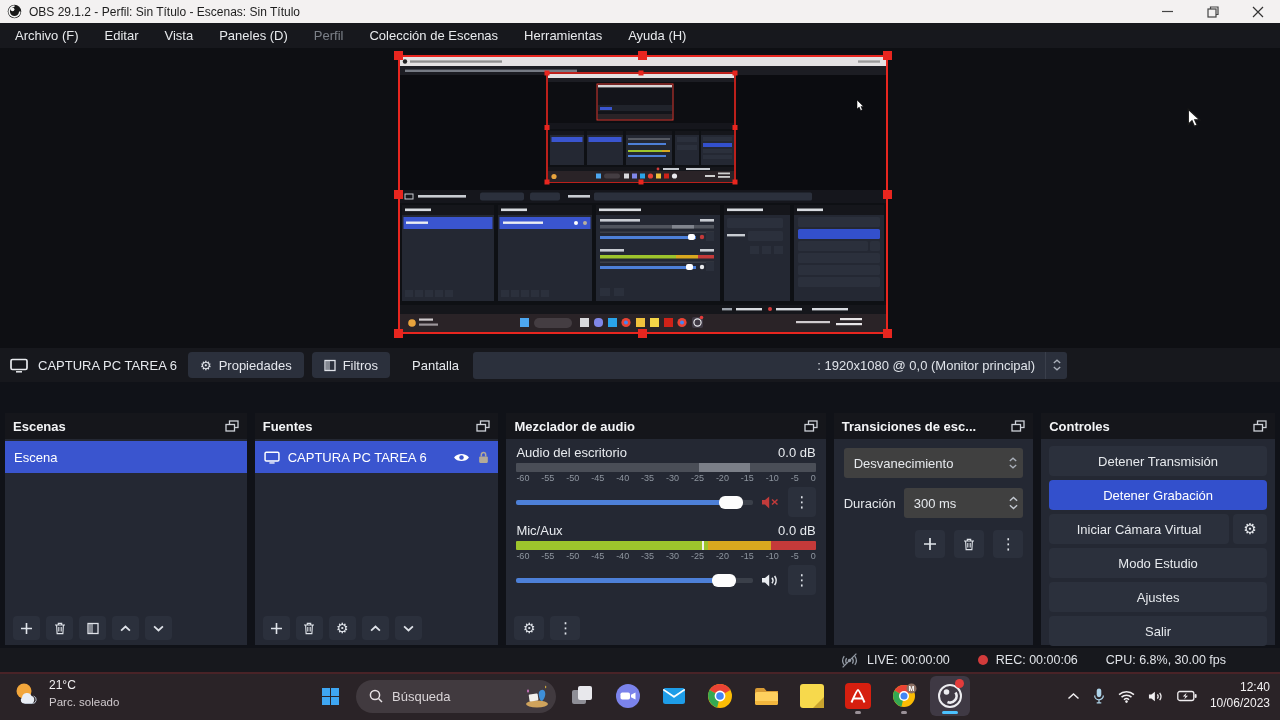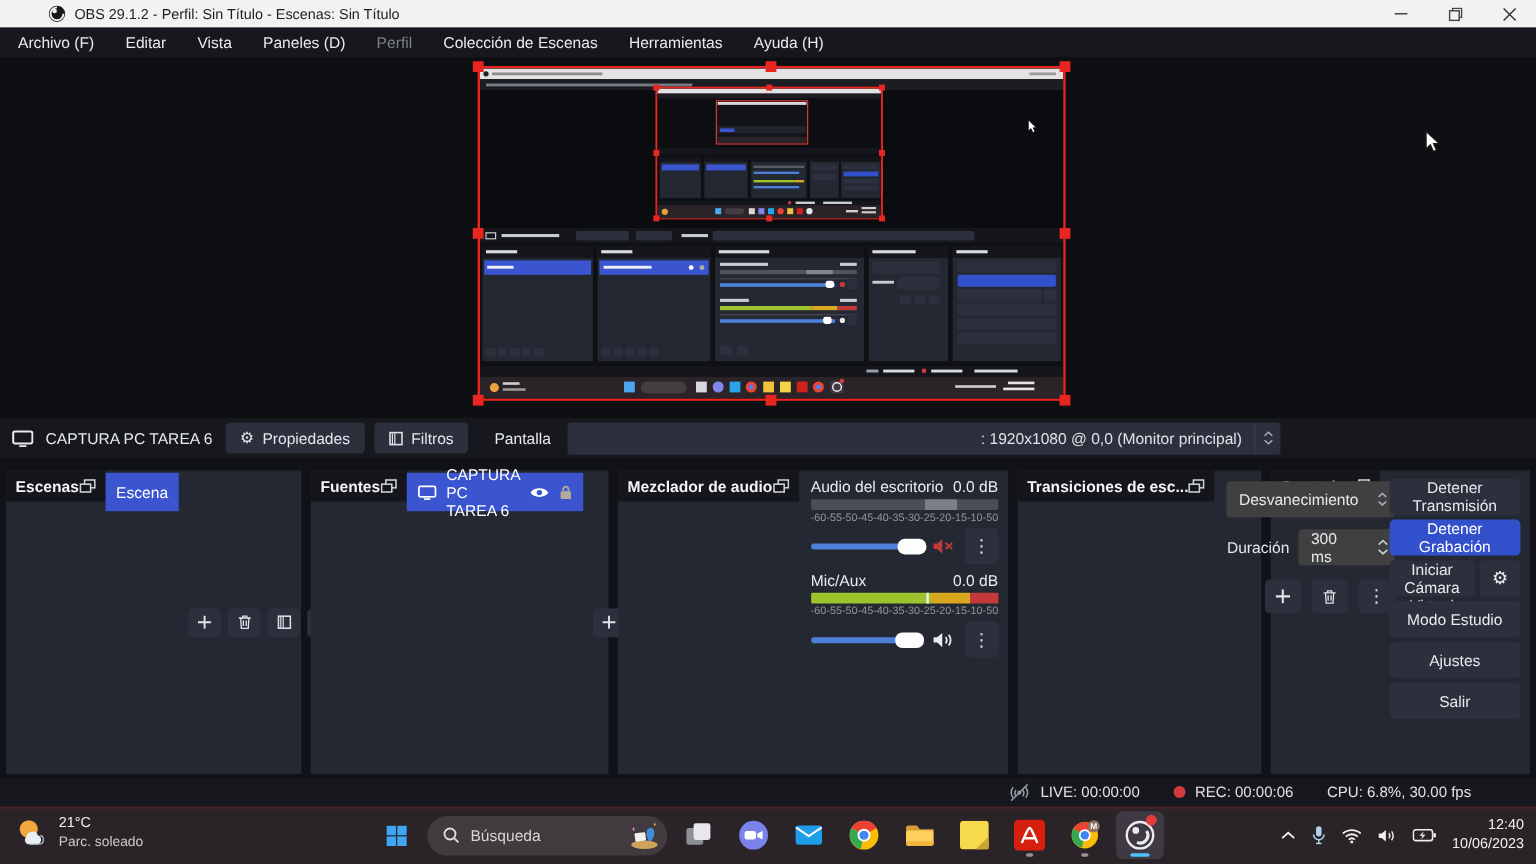--- a/index.html
+++ b/index.html
@@ -1,21 +1,21 @@
 <!DOCTYPE html>
 <html><head>
 <meta charset="utf-8">
 <style>
   * { margin:0; padding:0; box-sizing:border-box; }
   html,body { width:1280px; height:720px; overflow:hidden; background:#0e0f13;
               font-family:"Liberation Sans","DejaVu Sans",sans-serif; font-size:13px; color:#e4e7eb; }
   svg { display:block; }
 
   
-  .titlebar { height:23px; background:#f3f1f1; color:#1d1d1d; display:flex; align-items:center; font-size:12px;padding-left:33px; }
+  .titlebar { height:23px; background:#f3f1f1; color:#1d1d1d; display:flex; align-items:center; font-size:12px; }
   .titlebar .logo { margin:0 7px 0 7px; }
   .wincontrols { margin-left:auto; display:flex; height:100%; }
   .wincontrols .wc { width:45px; display:flex; align-items:center; justify-content:center; color:#333; }
 
   
   .menubar { height:25px; background:#17181d; display:flex; align-items:center; padding-left:2px; }
   .menubar .mi { padding:4px 13px; line-height:25px; color:#e8eaed; }
   .menubar .mi.dim { color:#7c8088; }
 
   
@@ -35,21 +35,21 @@
          font-family:inherit; display:flex; align-items:center; gap:7px; height:26px; padding:0 12px; }
   .srcbar .lbl { margin:0 14px 0 22px; color:#e6e9ee; }
   .combo { flex:0 0 594px; height:27px; background:#2b303c; border-radius:3px; display:flex; align-items:center;
            color:#dfe3e9; overflow:hidden; }
   .combo .cval { flex:1; padding:0 10px; white-space:nowrap;text-align:right; }
   .combo .spin { width:22px; height:100%; border-left:1px solid #3a3f4b; display:flex; flex-direction:column;
                  align-items:center; justify-content:center; gap:2px; }
 
   
   .docks { height:266px; background:#101218; display:flex; gap:8px; padding:10px 5px 3px 5px; }
-  .dock { background:#242833; display:flex; flex-direction:row; }
+  .dock { background:#242833; display:flex; flex-direction:column;margin-top:21px; }
   .dock-h { height:26px; background:#15161b; display:flex; align-items:center; padding:0 8px;
             font-weight:bold; color:#f3f4f6; flex:0 0 auto; }
   .dock-h .float { margin-left:auto; background:none; border:none; padding:0; }
   .dock-b { flex:1; position:relative; }
   .dock-f { flex:0 0 34px; display:flex; align-items:center; gap:6px; padding:0 8px; }
   .ibtn { width:27px; height:24px; background:#2b303c; border:none; border-radius:4px;
           display:flex; align-items:center; justify-content:center; color:#dfe3e9; font-size:14px; }
   .scene-item { height:32px; background:#3a55cf; color:#ffffff; display:flex; align-items:center; padding:0 9px; margin-top:2px; }
   .source-item { height:32px; background:#3a55cf; color:#fff; display:flex; align-items:center; gap:8px; padding:0 9px; margin-top:2px; }
   .source-item .sname { flex:1; }

